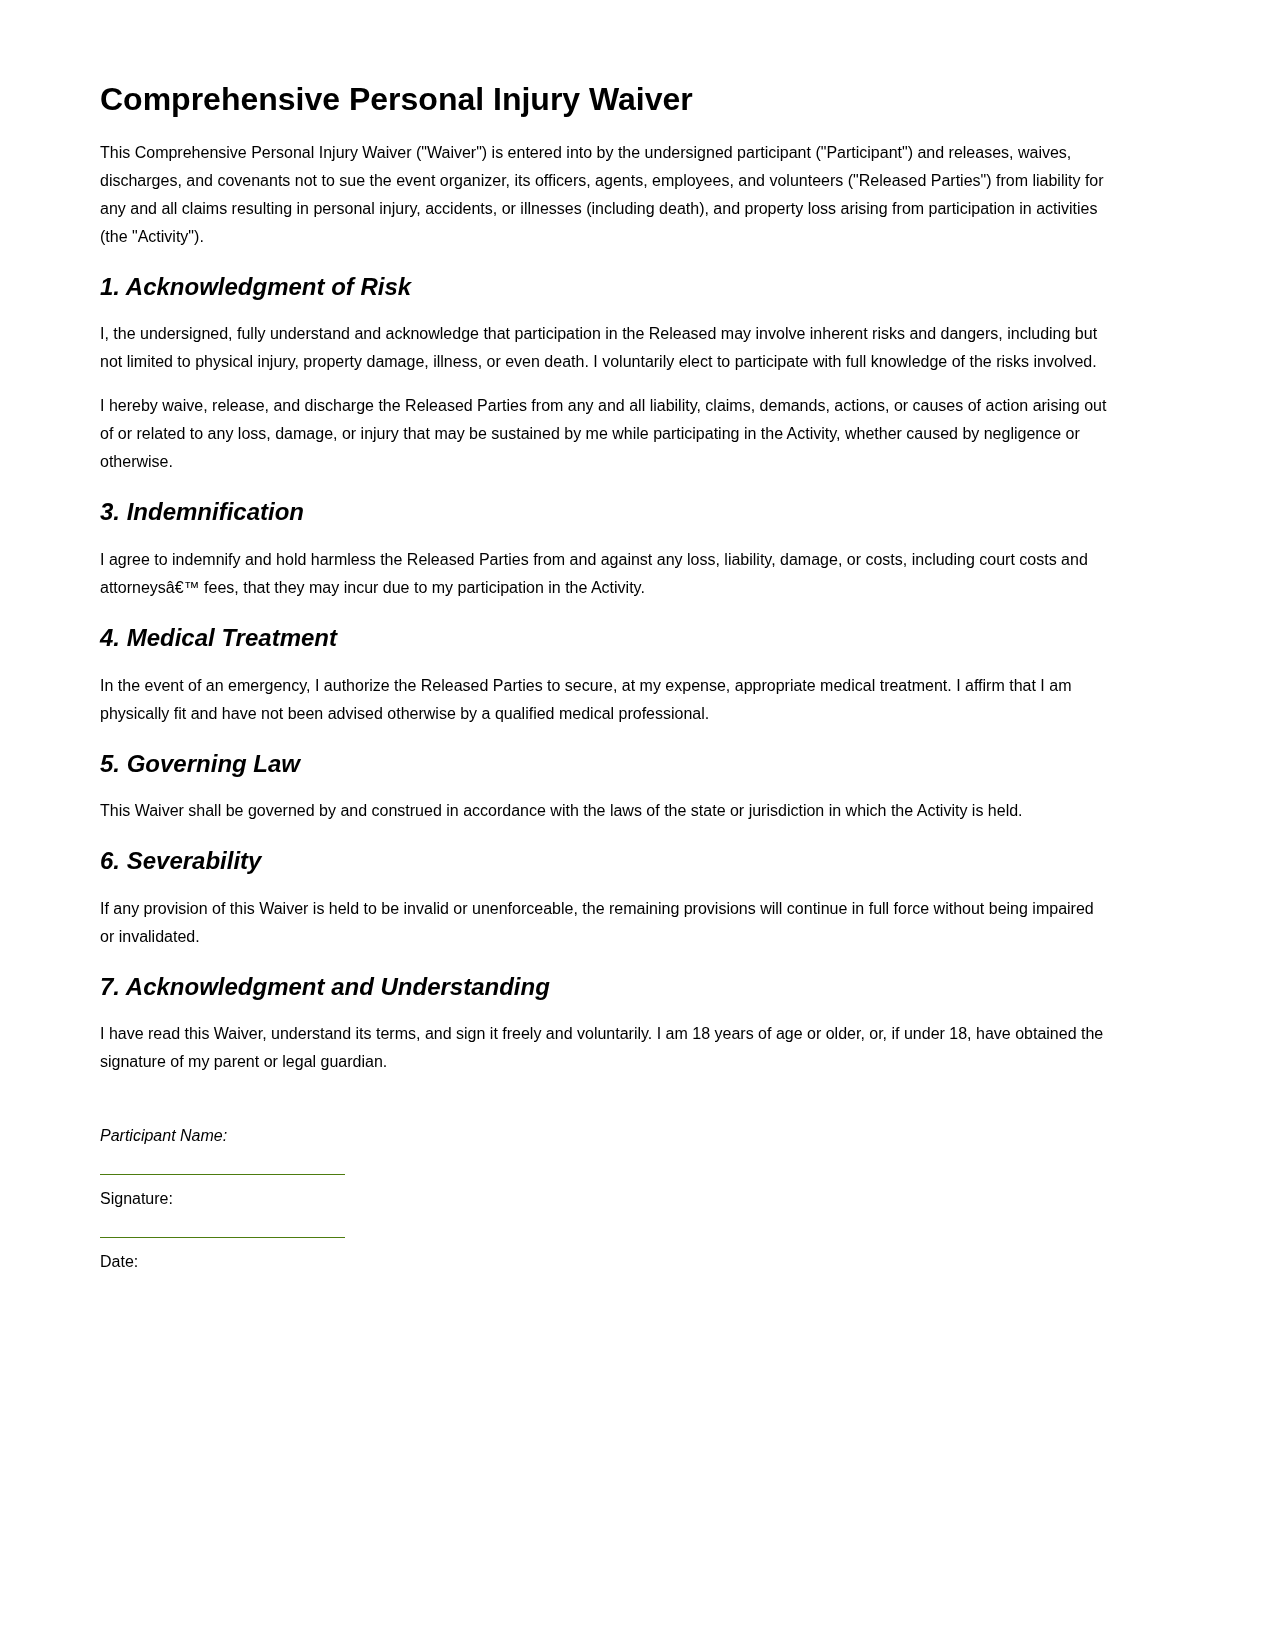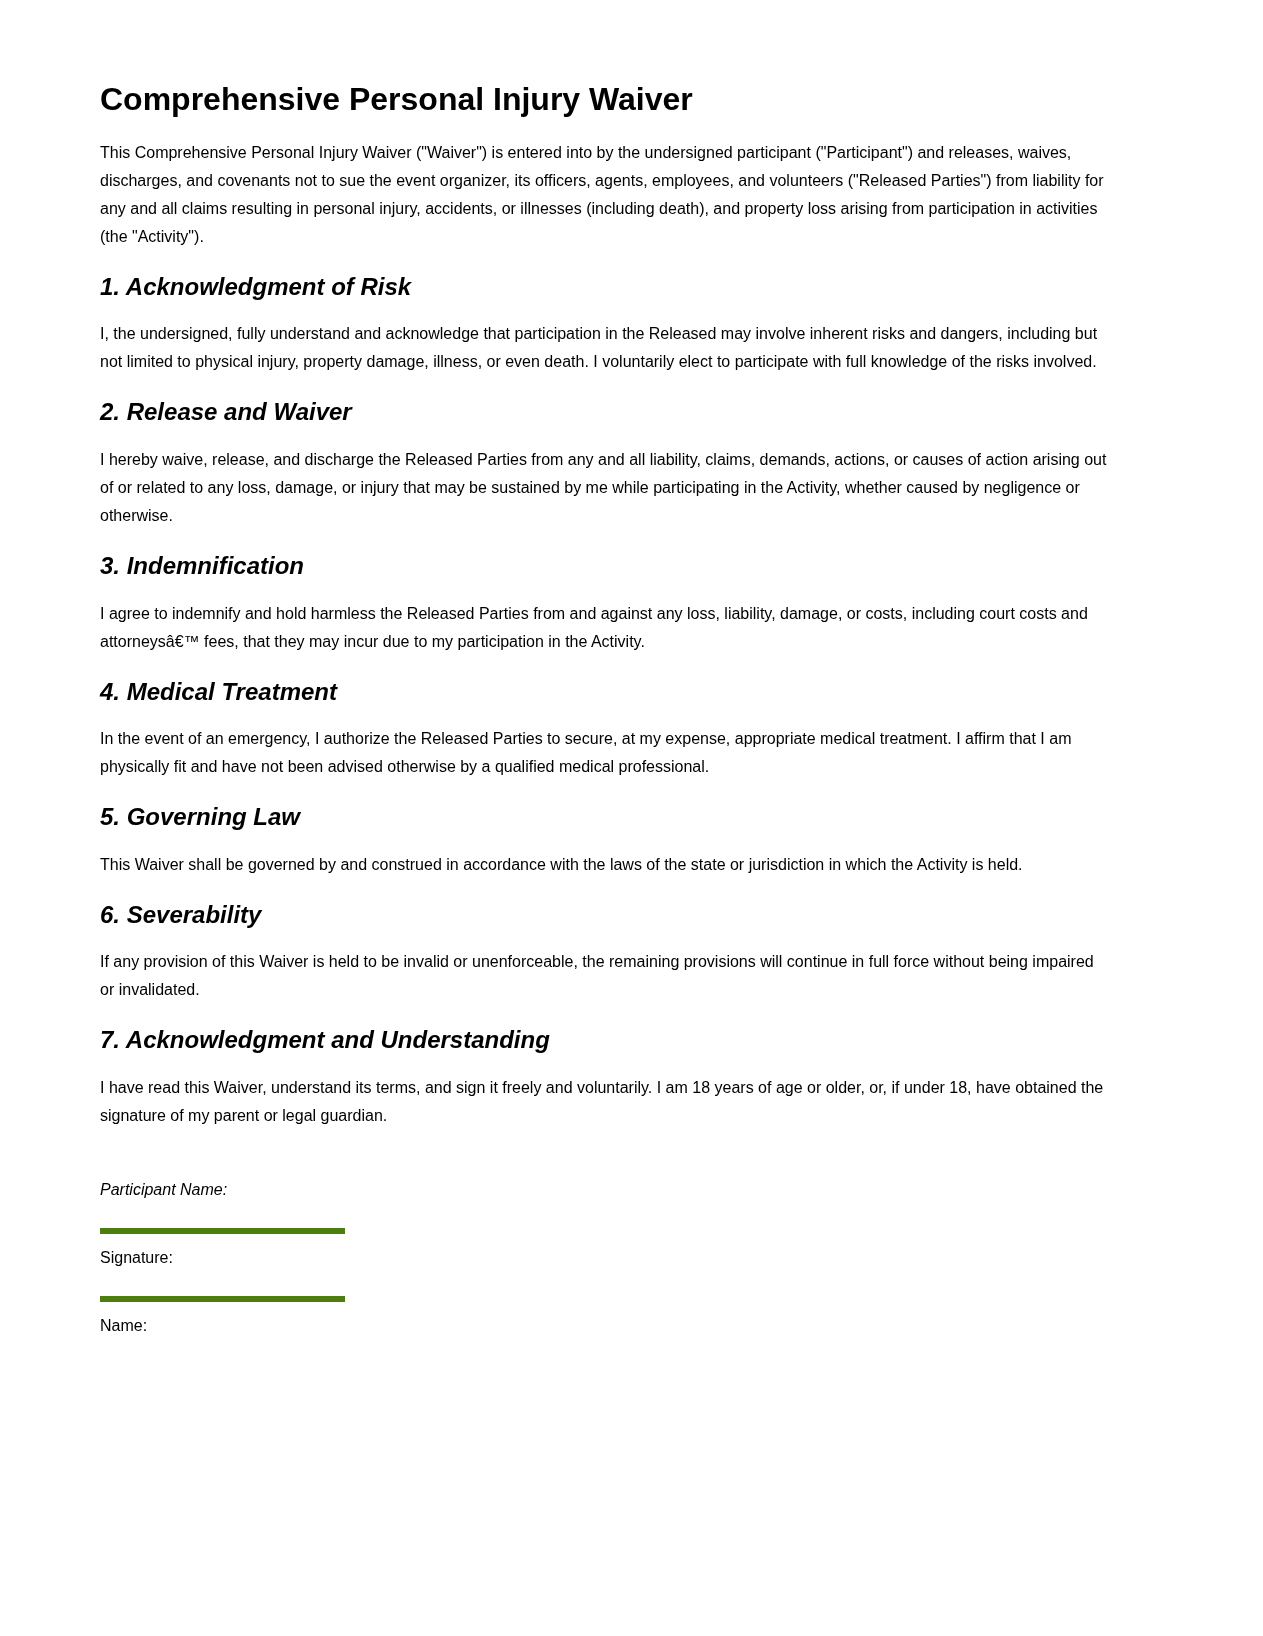--- a/index.html
+++ b/index.html
@@ -42,41 +42,40 @@
     padding: 0;
   }
   .signature-block p {
     width: 245px;
   }
   .sig-first {
     margin: 46px 0 0 0;
     font-style: italic;
   }
   .sig-lined {
-    border-top: 6px solid #4d7c0f;
+    border-top: 1px solid #4d7c0f;
     padding-top: 10px;
     margin: 24px 0 0 0;
   }
 </style>
 </head>
 <body>
 
 <main class="page">
 
   <h1>Comprehensive Personal Injury Waiver</h1>
 
   <p>This Comprehensive Personal Injury Waiver ("Waiver") is entered into by the undersigned participant ("Participant") and releases, waives, discharges, and covenants not to sue the event organizer, its officers, agents, employees, and volunteers ("Released Parties") from liability for any and all claims resulting in personal injury, accidents, or illnesses (including death), and property loss arising from participation in activities (the "Activity").</p>
 
   <section>
     <h2>1. Acknowledgment of Risk</h2>
     <p>I, the undersigned, fully understand and acknowledge that participation in the Released may involve inherent risks and dangers, including but not limited to physical injury, property damage, illness, or even death. I voluntarily elect to participate with full knowledge of the risks involved.</p>
   </section>
 
   <section>
-    <h2>2. Release and Waiver</h2>
     <p>I hereby waive, release, and discharge the Released Parties from any and all liability, claims, demands, actions, or causes of action arising out of or related to any loss, damage, or injury that may be sustained by me while participating in the Activity, whether caused by negligence or otherwise.</p>
   </section>
 
   <section>
     <h2>3. Indemnification</h2>
     <p>I agree to indemnify and hold harmless the Released Parties from and against any loss, liability, damage, or costs, including court costs and attorneysâ€™ fees, that they may incur due to my participation in the Activity.</p>
   </section>
 
   <section>
     <h2>4. Medical Treatment</h2>
@@ -94,16 +93,16 @@
   </section>
 
   <section>
     <h2>7. Acknowledgment and Understanding</h2>
     <p>I have read this Waiver, understand its terms, and sign it freely and voluntarily. I am 18 years of age or older, or, if under 18, have obtained the signature of my parent or legal guardian.</p>
   </section>
 
   <div class="signature-block">
     <p class="sig-first">Participant Name:</p>
     <p class="sig-lined">Signature:</p>
-    <p class="sig-lined">Name:</p>
+    <p class="sig-lined">Date:</p>
   </div>
 
 </main>
 
 </body></html>

